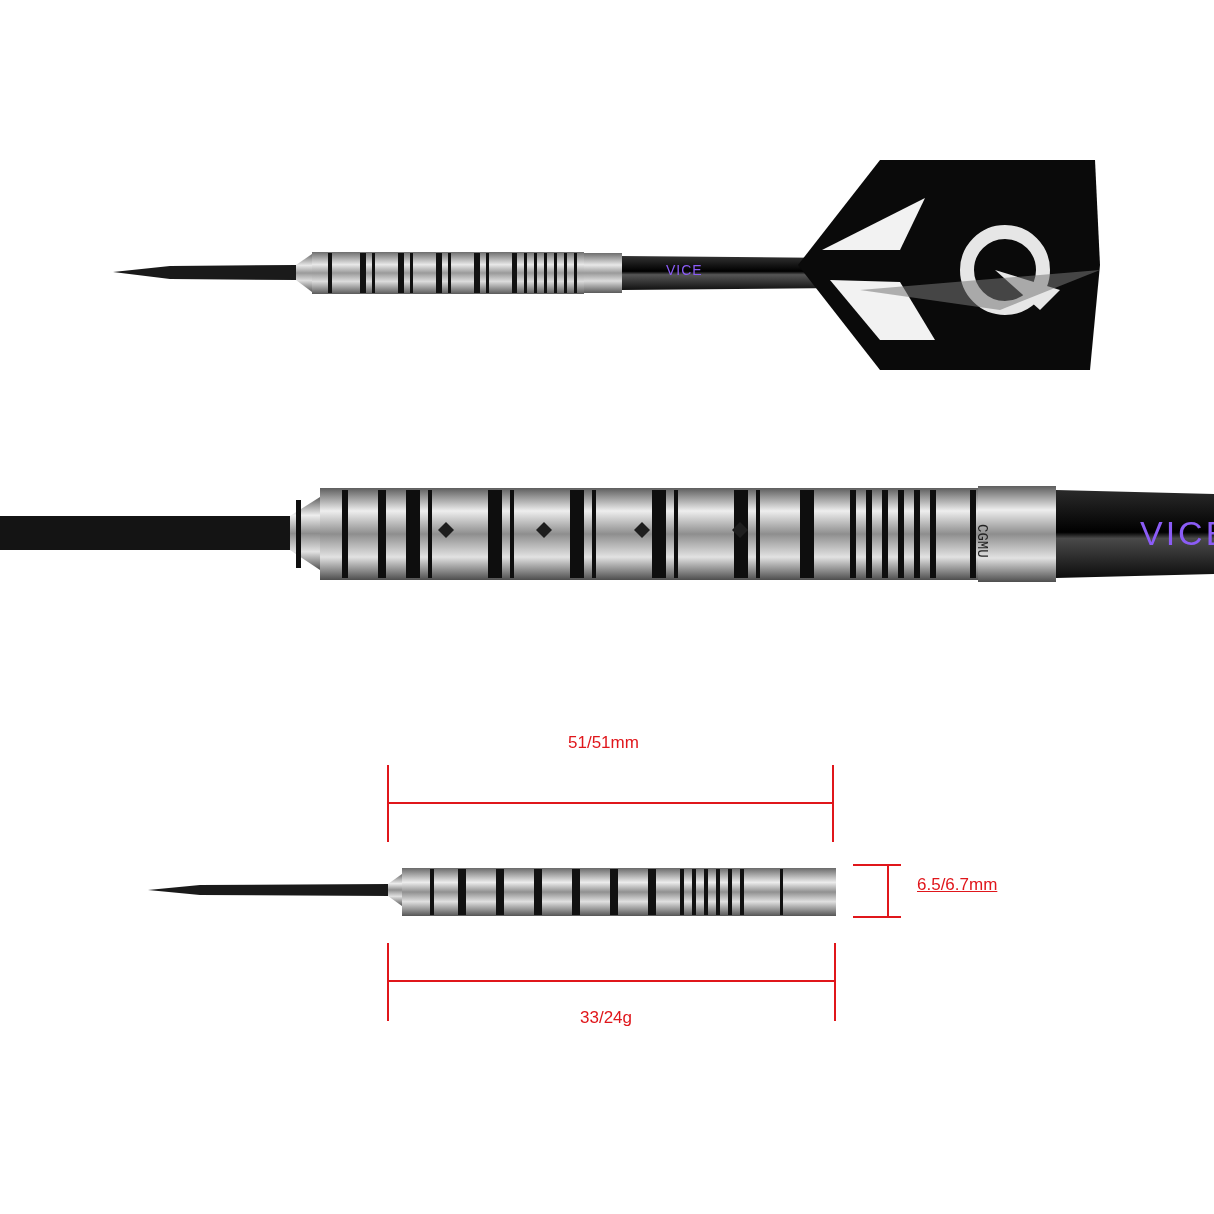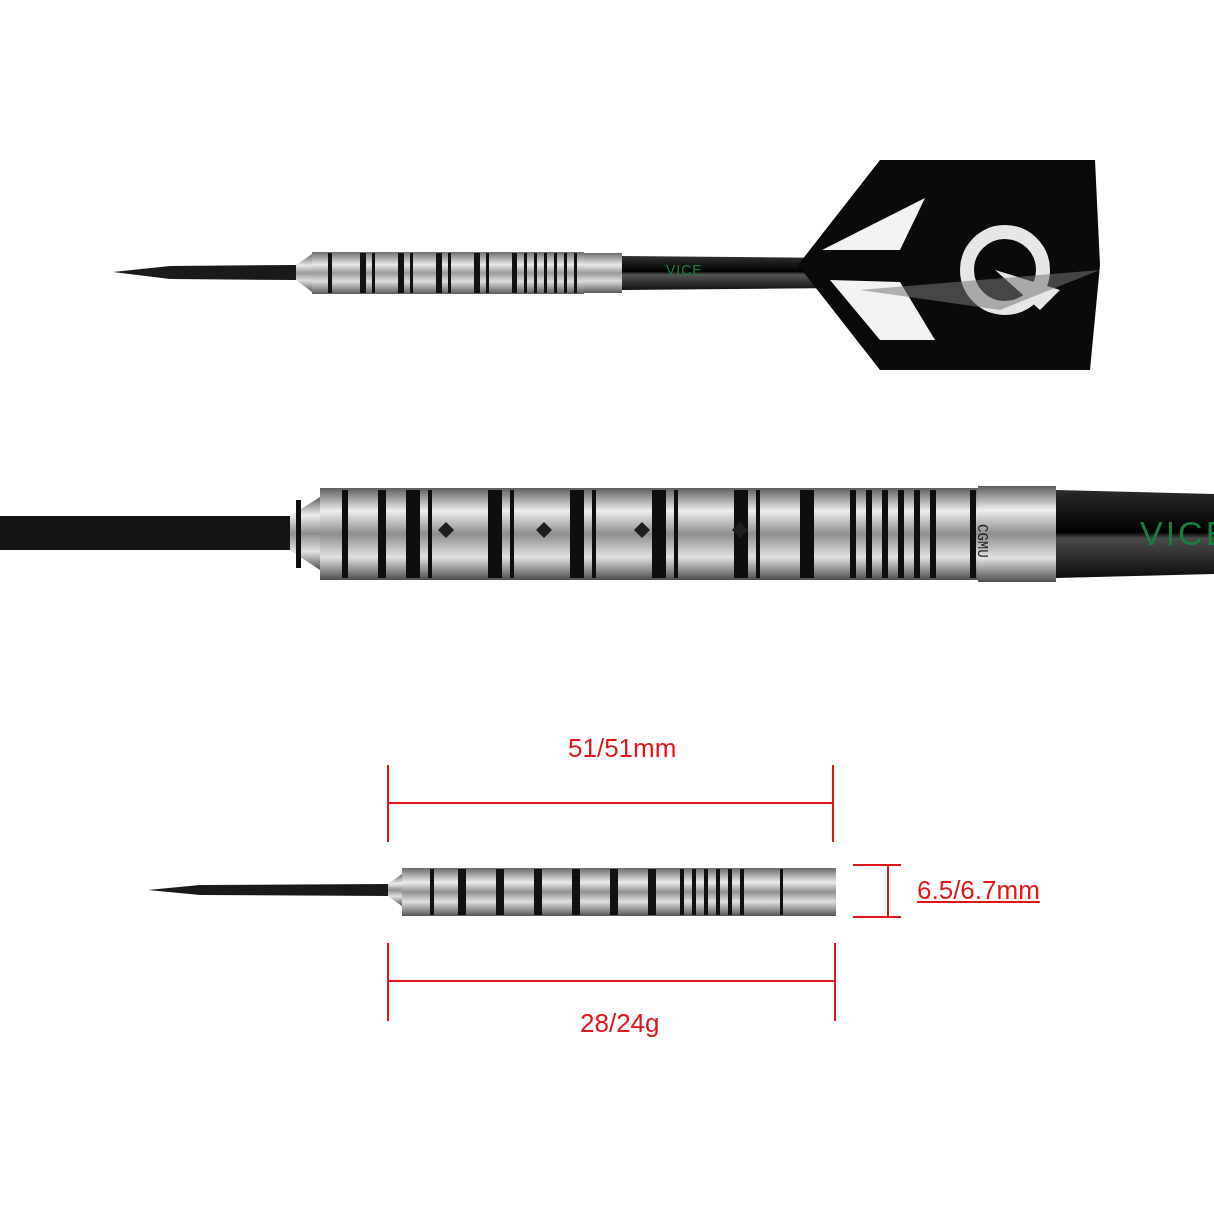--- a/index.html
+++ b/index.html
@@ -1,20 +1,20 @@
 <!DOCTYPE html>
 <html><head>
 <meta charset="utf-8">
 <style>
   html,body{margin:0;padding:0;background:#ffffff;}
   body{width:1214px;height:1214px;position:relative;overflow:hidden;font-family:"Liberation Sans",sans-serif;}
   .abs{position:absolute;}
-  .dim-label{position:absolute;color:#e0161b;font-family:"Liberation Sans",sans-serif;font-size:26px;white-space:nowrap;}
+  .dim-label{position:absolute;color:#e0161b;font-family:"Liberation Sans",sans-serif;font-size:17px;white-space:nowrap;}
   .red-line{position:absolute;background:#e0161b;}
-  .brand{position:absolute;color:#15803d;font-family:"Liberation Sans",sans-serif;letter-spacing:1px;}
+  .brand{position:absolute;color:#8b5cf6;font-family:"Liberation Sans",sans-serif;letter-spacing:1px;}
 </style>
 </head>
 <body>
 
 <svg class="abs" style="left:0;top:0" width="1214" height="420" viewBox="0 0 1214 420">
   <defs>
     <linearGradient id="silver" x1="0" y1="0" x2="0" y2="1">
       <stop offset="0" stop-color="#6e6e6e"></stop>
       <stop offset="0.3" stop-color="#e8e8e8"></stop>
       <stop offset="0.5" stop-color="#9a9a9a"></stop>
@@ -165,14 +165,14 @@
   </svg>
 
   <div class="red-line" style="left:853px;top:864px;width:48px;height:2px;"></div>
   <div class="red-line" style="left:853px;top:916px;width:48px;height:2px;"></div>
   <div class="red-line" style="left:887px;top:864px;width:2px;height:54px;"></div>
   <div class="dim-label" style="left:917px;top:875px;text-decoration:underline;">6.5/6.7mm</div>
 
   <div class="red-line" style="left:387px;top:943px;width:2px;height:78px;"></div>
   <div class="red-line" style="left:834px;top:943px;width:2px;height:78px;"></div>
   <div class="red-line" style="left:387px;top:980px;width:449px;height:2px;"></div>
-  <div class="dim-label" style="left:580px;top:1008px;">28/24g</div>
+  <div class="dim-label" style="left:580px;top:1008px;">33/24g</div>
 </div>
 
 </body></html>

